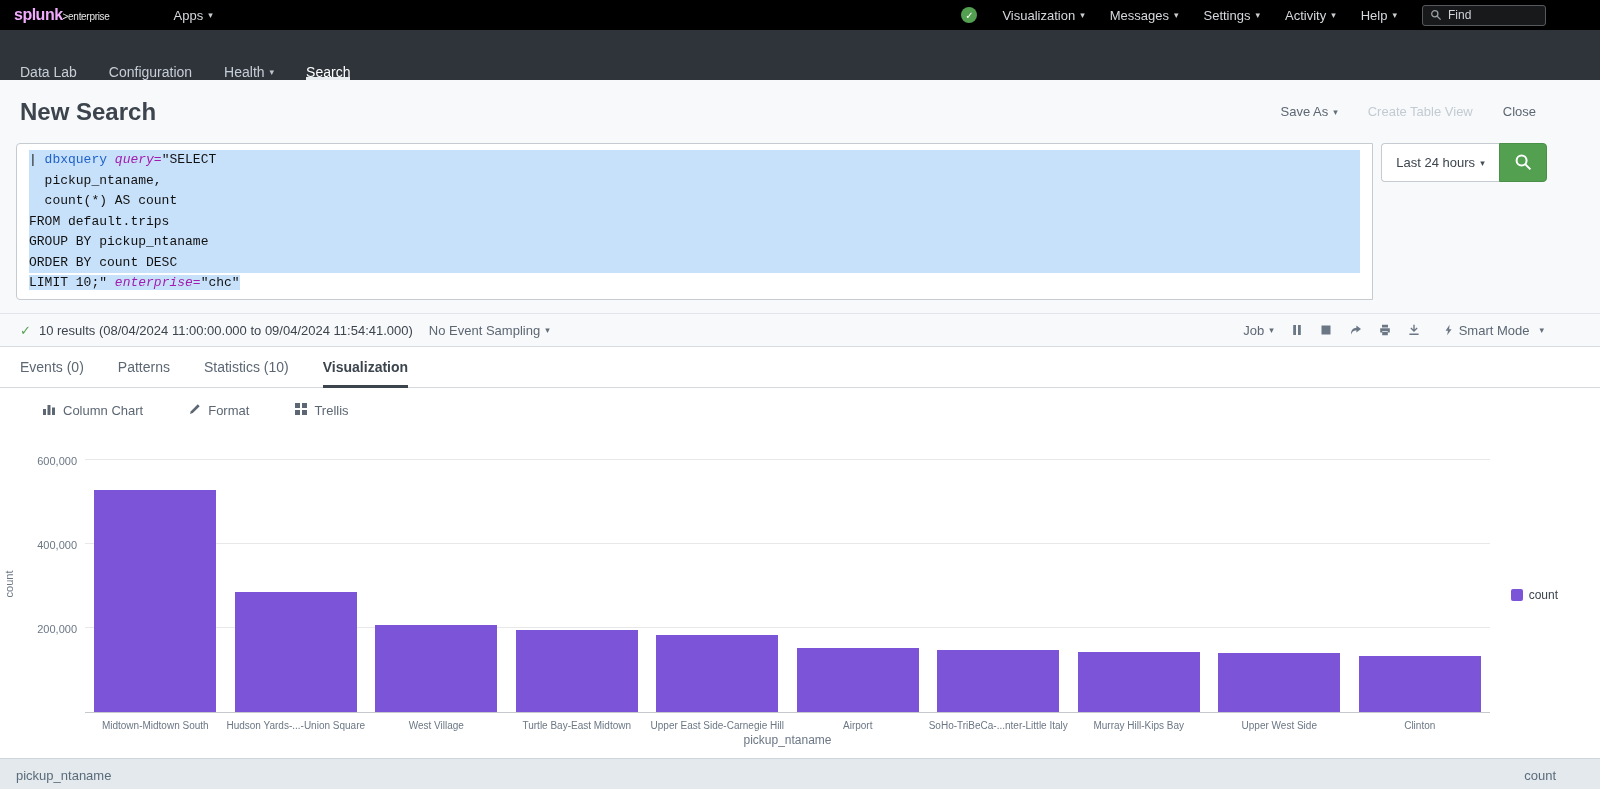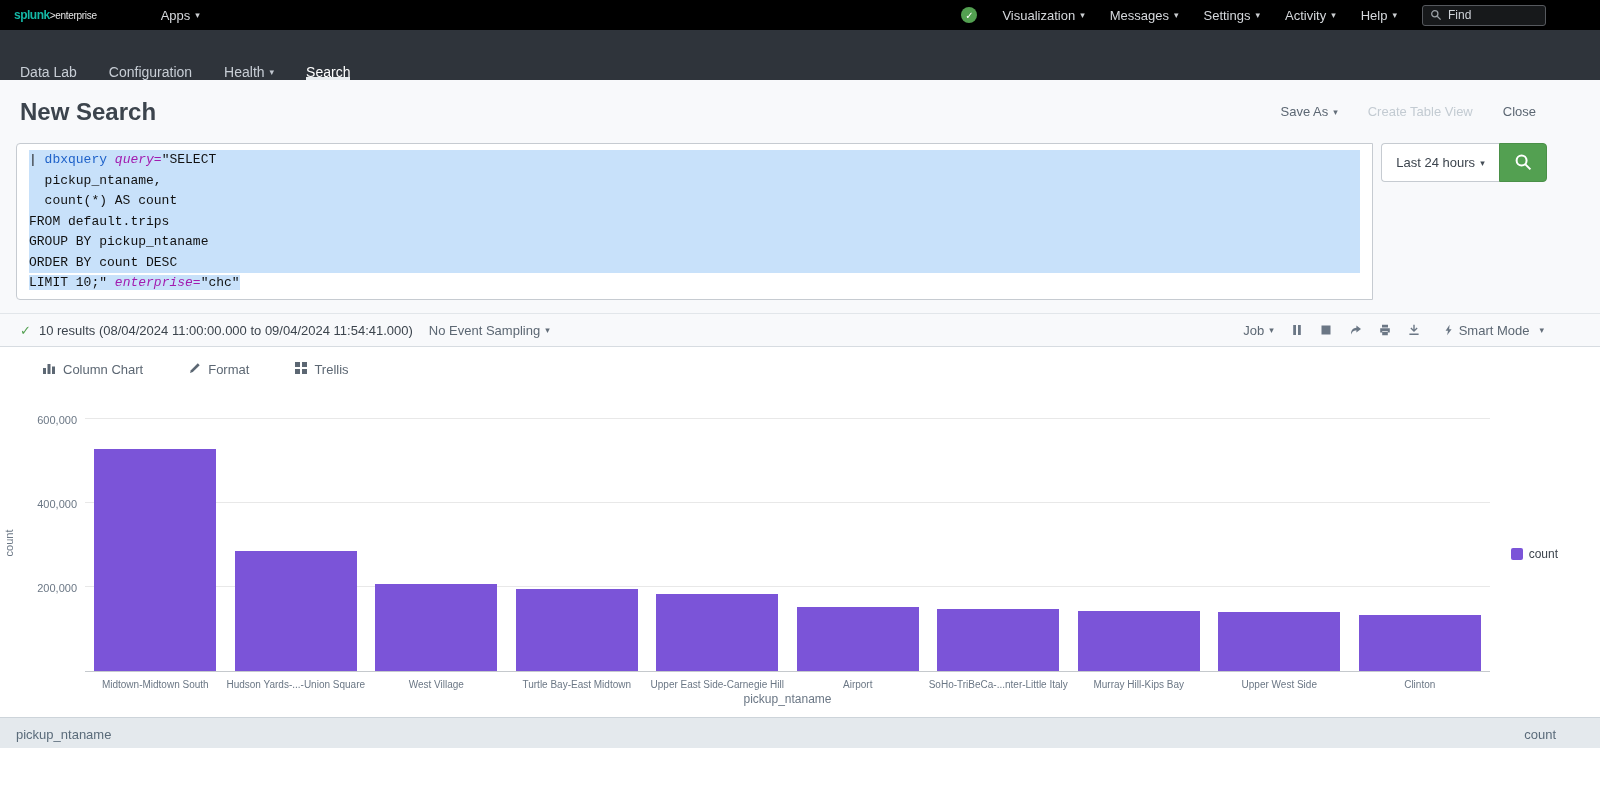--- a/index.html
+++ b/index.html
@@ -12,21 +12,21 @@
   .app { position: relative; width: 1600px; height: 789px; background:#fff; }
 
   .caret { font-size: 9px; margin-left: 5px; opacity: .95; font-family:"DejaVu Sans",sans-serif; }
 
   
   .topbar {
     height: 30px; background: #000; display: flex; align-items: center;
     padding: 0 14px; color: #d5d8dc; font-size: 13px;
   }
   .logo { display:flex; align-items:baseline; cursor:pointer; }
-  .logo-splunk { color:#14b8a6; font-weight:700; font-size:12px; letter-spacing:-0.5px; }
+  .logo-splunk { color:#f0abfc; font-weight:700; font-size:16px; letter-spacing:-0.5px; }
   .logo-rest { color:#e5e5e5; font-size:10px; font-weight:400; letter-spacing:-0.3px; }
   .topbar-item { display:flex; align-items:center; cursor:pointer; white-space:nowrap; }
   .apps { margin-left: 64px; }
   .topbar-right { margin-left:auto; display:flex; align-items:center; gap:25px; }
   .status-circle {
     width:16px; height:16px; border-radius:50%; background:#53a051; color:#fff;
     font-size:10px; font-weight:700; display:flex; align-items:center; justify-content:center;
   }
   .find-box {
     display:flex; align-items:center; gap:6px; background:#17191b;
@@ -283,20 +283,26 @@
       <span class="smart-mode">
         <svg width="11" height="12" viewBox="0 0 11 12">
             <path d="M6.6 0.8 L2.6 6.7 h2.4 L4.1 11.2 L8.6 5.2 H6.1 Z" fill="#6b7785"></path>
           </svg>
         <span>Smart Mode</span>
           <span class="caret">▾</span>
       </span>
     </div>
   </section>
 
+  <nav class="tabs-row" id="tabs">
+      <div class="tab">Events (0)</div>
+      <div class="tab">Patterns</div>
+      <div class="tab">Statistics (10)</div>
+      <div class="tab active">Visualization</div>
+    </nav>
 
   <div class="viz-toolbar" id="viz-toolbar">
       <div class="viz-item">
         <span class="viz-icon"><svg width="14" height="12" viewBox="0 0 14 12">
             <rect x="1" y="6" width="3" height="6" fill="#5c6773"></rect>
             <rect x="5.5" y="2" width="3" height="10" fill="#5c6773"></rect>
             <rect x="10" y="4.5" width="3" height="7.5" fill="#5c6773"></rect>
           </svg></span>
         <span>Column Chart</span>
       </div>

